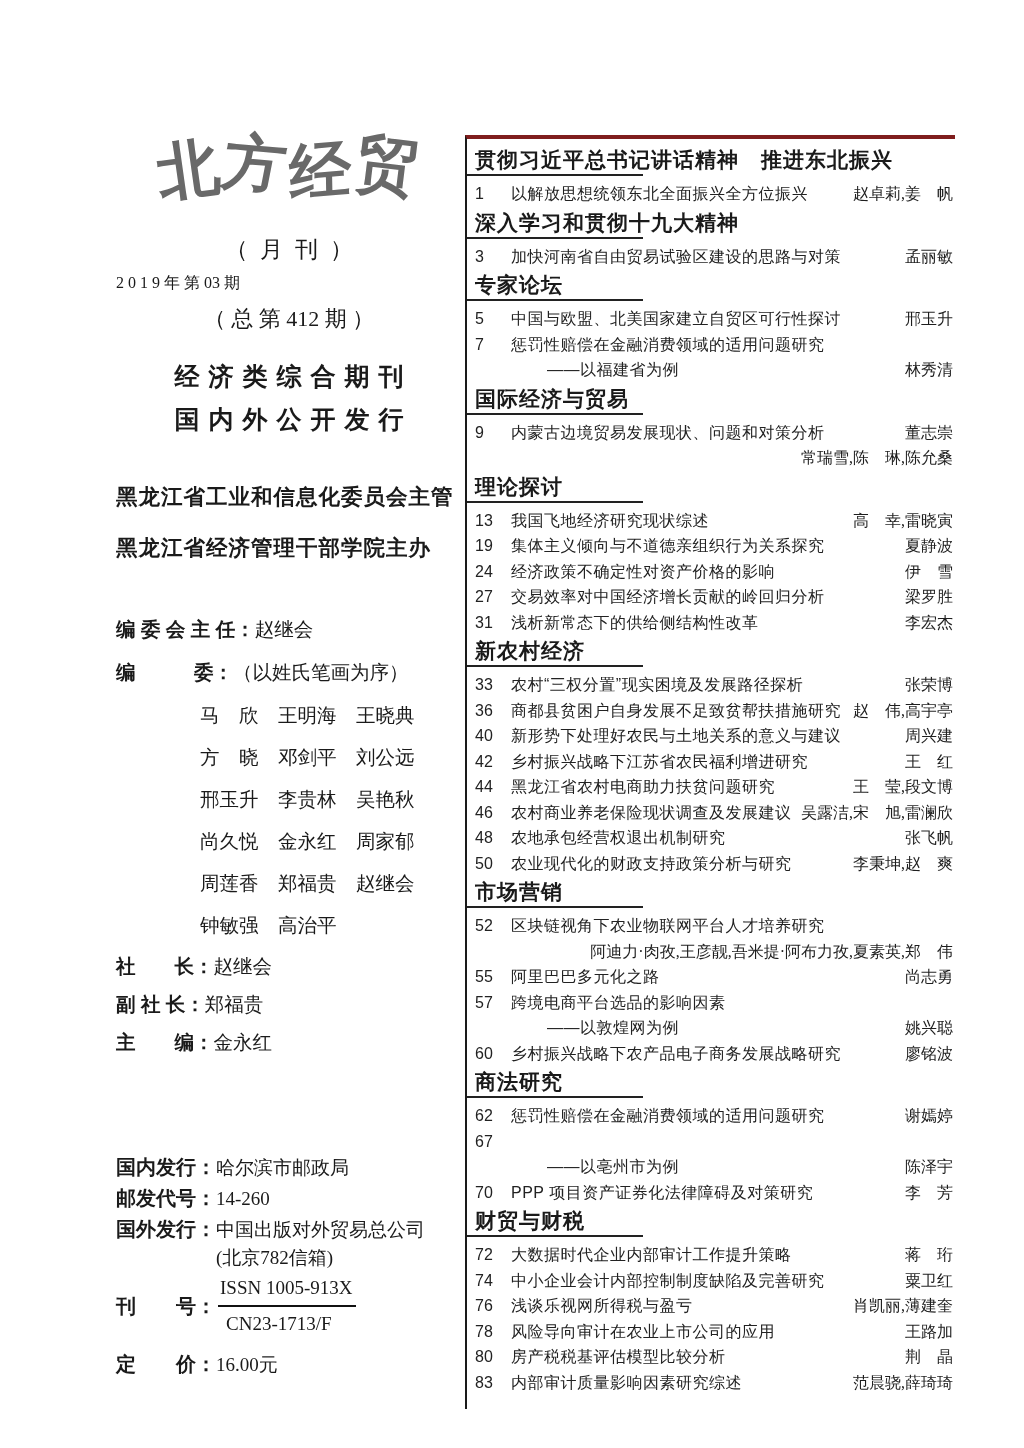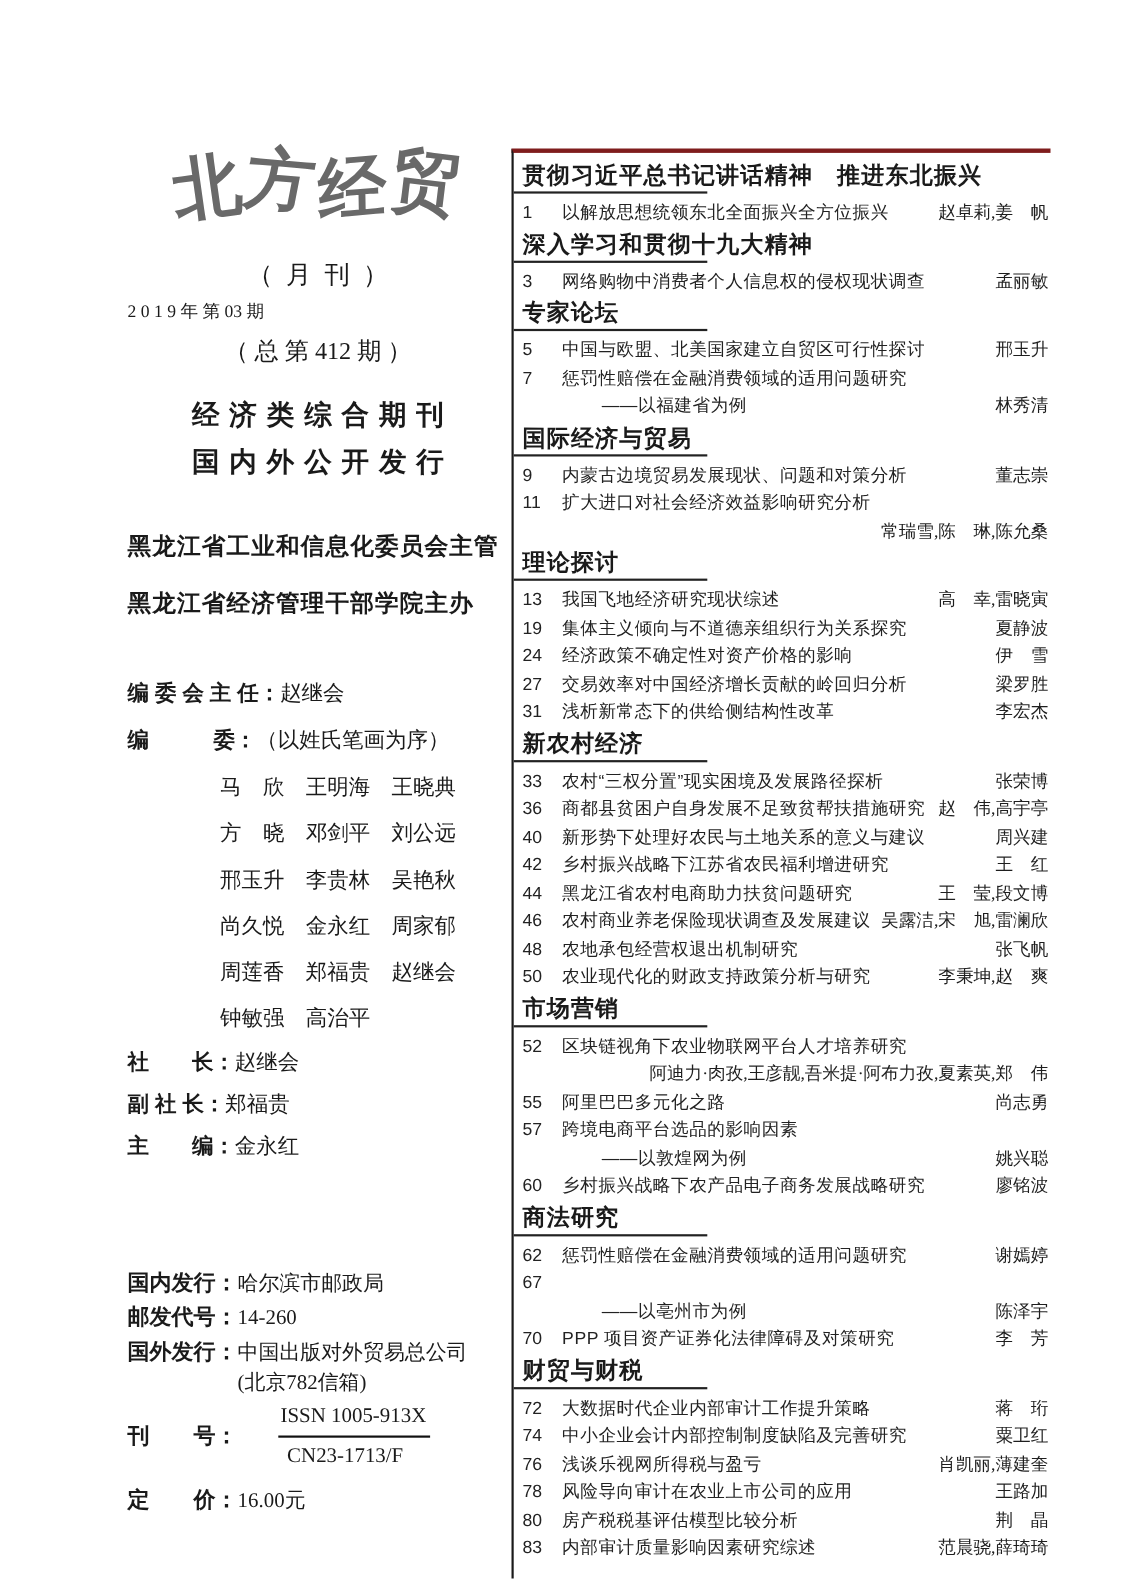--- a/index.html
+++ b/index.html
@@ -52,21 +52,21 @@
 
   .officer { margin-top:16px; font-size:19.5px; line-height:22px; }
   .officer + .officer { margin-top:15px; }
 
   
   .pub { position:absolute; left:116px; top:1152px; width:346px; font-size:20px; }
   .pub-row { line-height:30px; }
   .pub-row .lbl { font-weight:bold; }
   .pub-row .val { font-family:"Liberation Serif", serif; font-size:19px; }
   .pub-indent { padding-left:100px; line-height:26px; }
-  .issn-row { display:flex; align-items:center; margin-top:2px;gap:35px; }
+  .issn-row { display:flex; align-items:center; margin-top:2px; }
   .frac { display:inline-block; font-family:"Liberation Serif", serif; font-size:19px; margin-left:2px; }
   .frac .top { display:block; border-bottom:2px solid #111; padding:0 4px 2px 2px; }
   .frac .bot { display:block; padding:2px 0 0 8px; }
   .price-row { margin-top:10px; }
 
   
   .toc {
     position:absolute; left:465px; top:135px; width:490px;
     border-left:2px solid #1a1a1a;
     border-top:4px solid #7f1d1d;
@@ -175,21 +175,21 @@
           <span class="pg">1</span>
           <span class="ti">以解放思想统领东北全面振兴全方位振兴</span>
           <span class="au">赵卓莉,姜　帆</span>
         </div>
       </div>
       <div class="toc-section">
         <div class="sec-title">深入学习和贯彻十九大精神</div>
         <div class="sec-underline"></div>
         <div class="toc-row">
           <span class="pg">3</span>
-          <span class="ti">网络购物中消费者个人信息权的侵权现状调查</span>
+          <span class="ti">加快河南省自由贸易试验区建设的思路与对策</span>
           <span class="au">孟丽敏</span>
         </div>
       </div>
       <div class="toc-section">
         <div class="sec-title">专家论坛</div>
         <div class="sec-underline"></div>
         <div class="toc-row">
           <span class="pg">5</span>
           <span class="ti">中国与欧盟、北美国家建立自贸区可行性探讨</span>
           <span class="au">邢玉升</span>
@@ -206,25 +206,20 @@
         </div>
       </div>
       <div class="toc-section">
         <div class="sec-title">国际经济与贸易</div>
         <div class="sec-underline"></div>
         <div class="toc-row">
           <span class="pg">9</span>
           <span class="ti">内蒙古边境贸易发展现状、问题和对策分析</span>
           <span class="au">董志崇</span>
         </div>
-        <div class="toc-row">
-          <span class="pg">11</span>
-          <span class="ti">扩大进口对社会经济效益影响研究分析</span>
-          <span class="au"></span>
-        </div>
         <div class="toc-row authors-line">
           <span class="au-full">常瑞雪,陈　琳,陈允桑</span>
         </div>
       </div>
       <div class="toc-section">
         <div class="sec-title">理论探讨</div>
         <div class="sec-underline"></div>
         <div class="toc-row">
           <span class="pg">13</span>
           <span class="ti">我国飞地经济研究现状综述</span>

